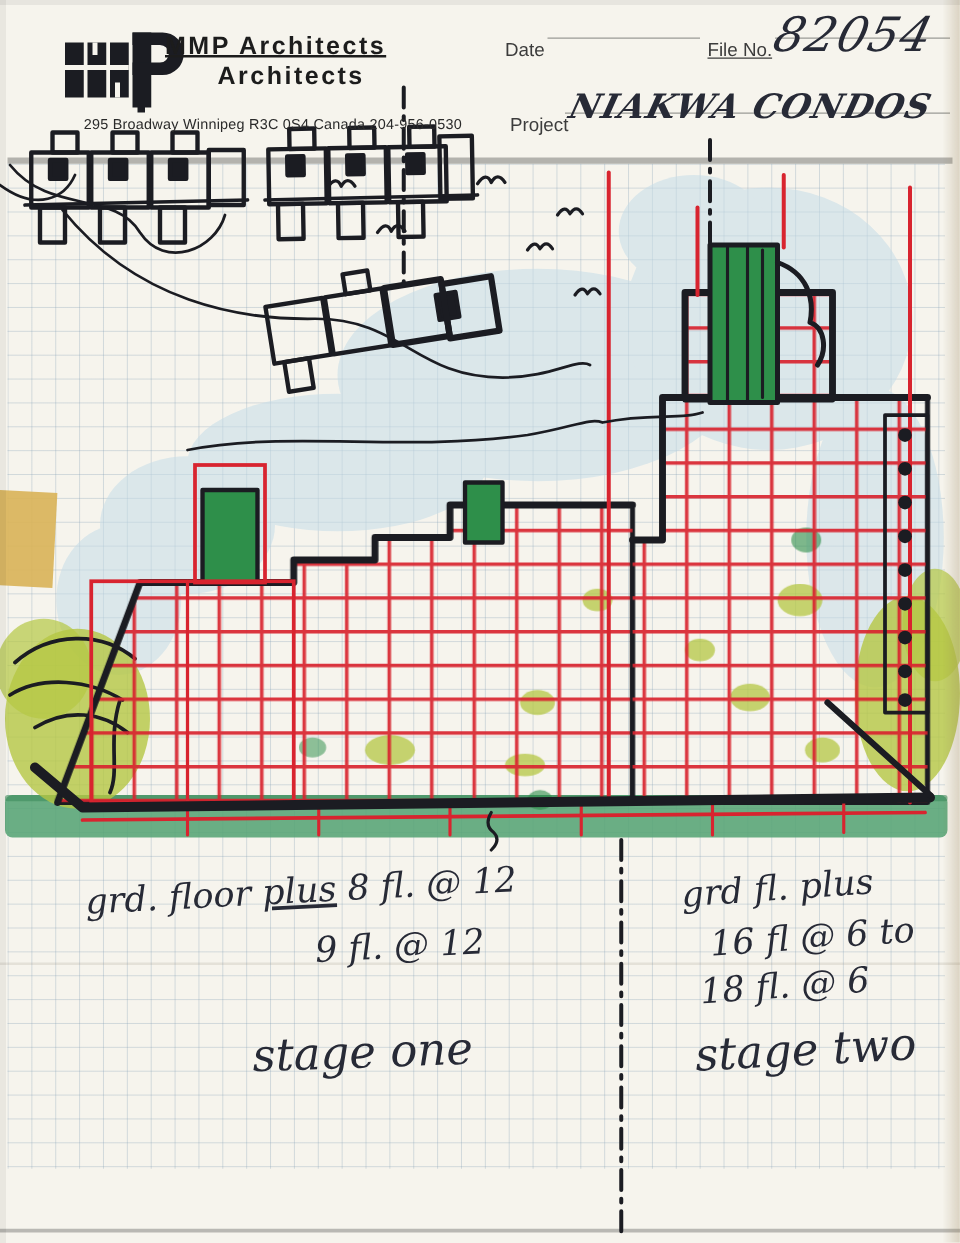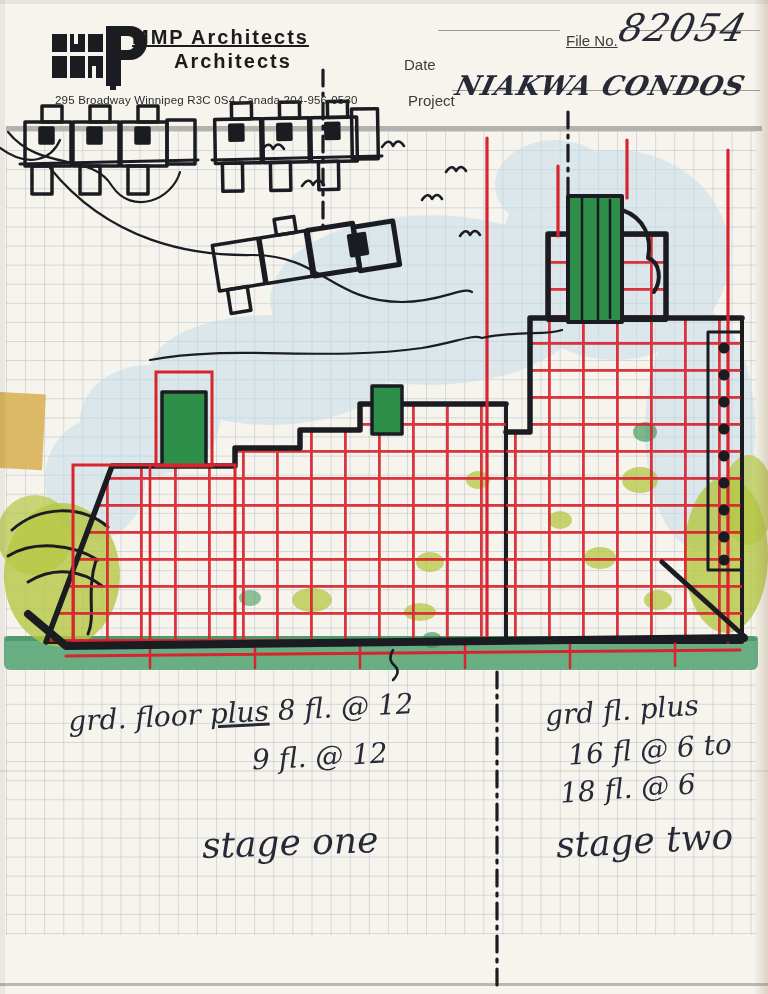--- a/index.html
+++ b/index.html
@@ -27,21 +27,21 @@
   svg.sketch{position:absolute;left:0;top:0;z-index:2;}
   .ink{stroke:var(--black-ink);fill:none;stroke-linecap:round;stroke-linejoin:round;}
   .fill-ink{fill:var(--black-ink);}
   .redln{stroke:var(--red-marker);fill:none;stroke-linecap:round;}
   .greenfill{fill:var(--green-marker);}
   .limefill{fill:var(--lime-marker);}
   .skyfill{fill:var(--sky-wash);}
 
   .txt{position:absolute;z-index:3;color:#2e2e2e;}
   .firm{font-weight:bold;font-size:20px;letter-spacing:2px;color:#1c1c1c;}
-  .addr{font-size:11.5px;color:#2a2a2a;letter-spacing:.2px;}
+  .addr{font-size:11.5px;color:#2a2a2a;letter-spacing:.2px;margin-left:12px;}
   .formlabel{font-size:15px;color:#3c3c3c;}
   .rule{position:absolute;z-index:3;border-bottom:1.4px solid #9a9a96;}
   .hand{font-family:"DejaVu Serif",serif;font-style:italic;color:var(--hand-ink);z-index:4;}
   .hand-caps{letter-spacing:1px;transform:skewX(-14deg);}
   .note{font-size:28px;white-space:nowrap;}
   .stage{font-size:36px;}
   .u{text-decoration:underline;text-decoration-thickness:2.5px;}
 </style>
 </head>
 <body>
@@ -59,21 +59,21 @@
   <path d="M56,4 h24 a17,17 0 0 1 0,34 h-24 v-10 h22 a7,7 0 0 0 0,-14 h-22 z" class="fill-ink"></path>
   <rect x="2" y="30" width="51" height="4" fill="#f6f4ed"></rect>
   <rect x="24" y="12" width="4" height="10" fill="#f6f4ed"></rect>
   <rect x="42" y="44" width="4" height="12" fill="#f6f4ed"></rect>
   <rect x="60" y="62" width="6" height="6" class="fill-ink"></rect>
 </svg>
 <div class="txt firm" style="left:132px;top:26px;text-decoration:underline;">MMP  Architects</div>
 <div class="txt firm" style="left:174px;top:50px;">Architects</div>
 <div class="txt addr" style="left:55px;top:94px;">295 Broadway Winnipeg R3C 0S4 Canada 204-956-0530</div>
 
-<div class="txt formlabel" style="left:404px;top:32px;margin-top:24px;">Date</div>
+<div class="txt formlabel" style="left:404px;top:32px;">Date</div>
 <div class="rule" style="left:438px;top:30px;width:122px;">
   <span class="hand" style="font-size:22px;"></span>
 </div>
 <div class="txt formlabel" style="left:566px;top:32px;text-decoration:underline;">File No.</div>
 <div class="rule" style="left:620px;top:30px;width:140px;"></div>
 <div class="txt hand hand-caps" style="left:620px;top:6px;font-size:38px;">82054</div>
 
 <div class="txt formlabel" style="left:408px;top:92px;">Project</div>
 <div class="rule" style="left:452px;top:90px;width:308px;"></div>
 <div class="txt hand hand-caps" style="left:456px;top:70px;font-size:27px;font-weight:bold;">NIAKWA CONDOS</div>

